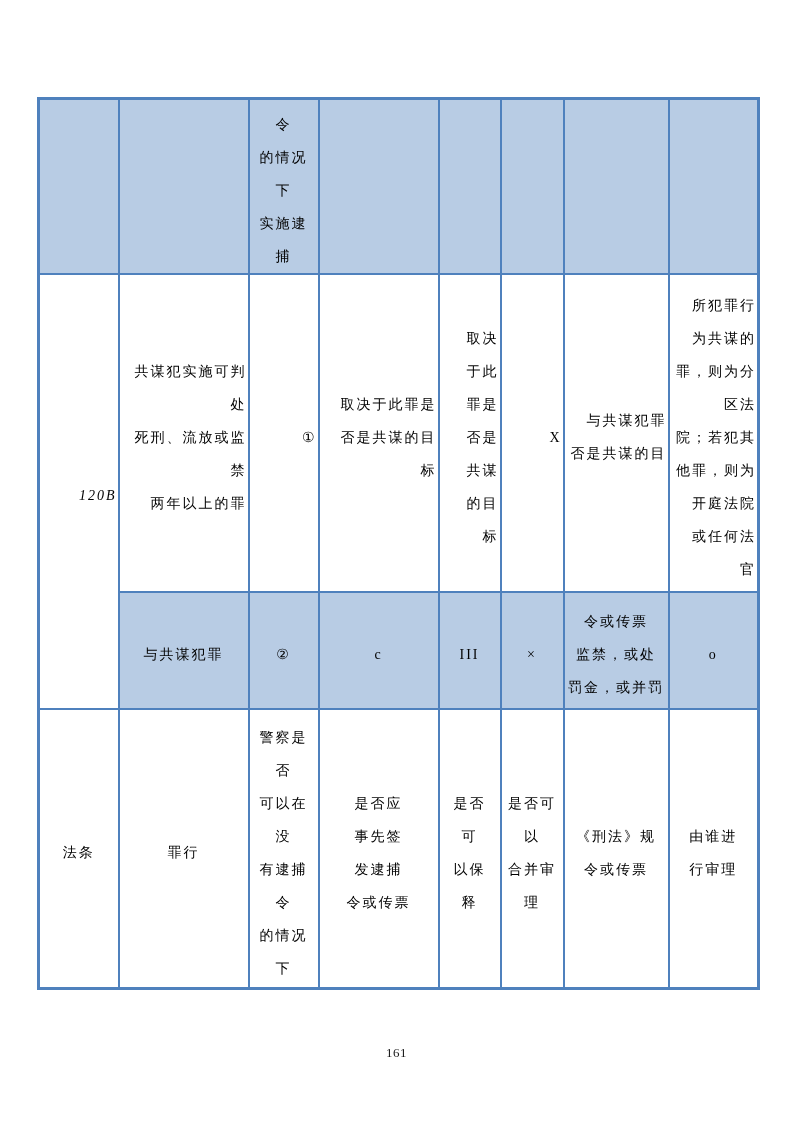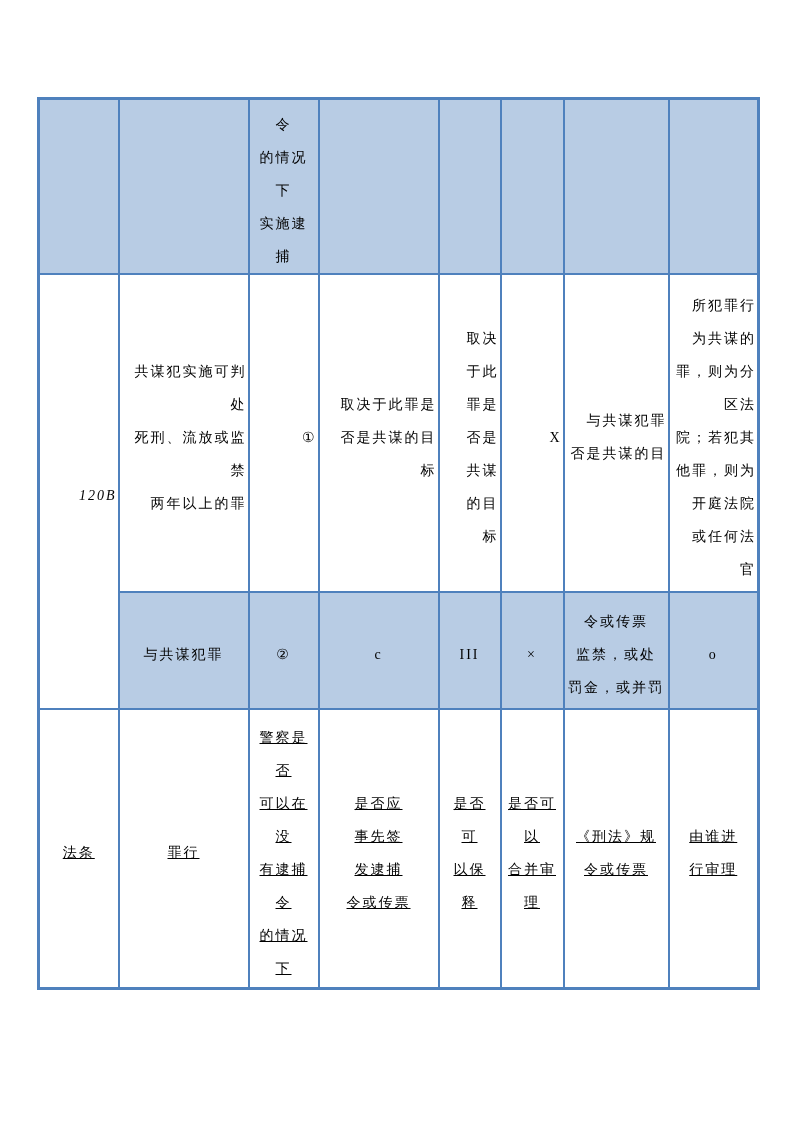--- a/index.html
+++ b/index.html
@@ -32,21 +32,21 @@
     font-size: 14px;
     line-height: 33px;
     letter-spacing: 2px;
     white-space: pre-line;
     padding: 8px 1px 0 1px;
     overflow: hidden;
   }
   tr.r1 td { height: 164px; background: var(--fill, #b8cce4); }
   tr.r2 td { height: 308px; text-align: right; }
   tr.r3 td { height: 107px; background: var(--fill, #b8cce4); }
-  tr.r4 td { height: 269px; text-decoration: underline; }
+  tr.r4 td { height: 269px; }
   td.law-cell {
     background: #ffffff !important;
     padding-top: 142px;
     letter-spacing: 0.5px;
     vertical-align: middle;
     font-style: italic;
   }
   td.tight { letter-spacing: 1px; }
   .page-number {
     position: absolute;
@@ -154,14 +154,15 @@
 合并审
 理</td>
         <td>《刑法》规
 令或传票</td>
         <td>由谁进
 行审理</td>
       </tr>
     </tbody>
   </table>
 
+  <div class="page-number">161</div>
 
 </div>
 
 </body></html>

